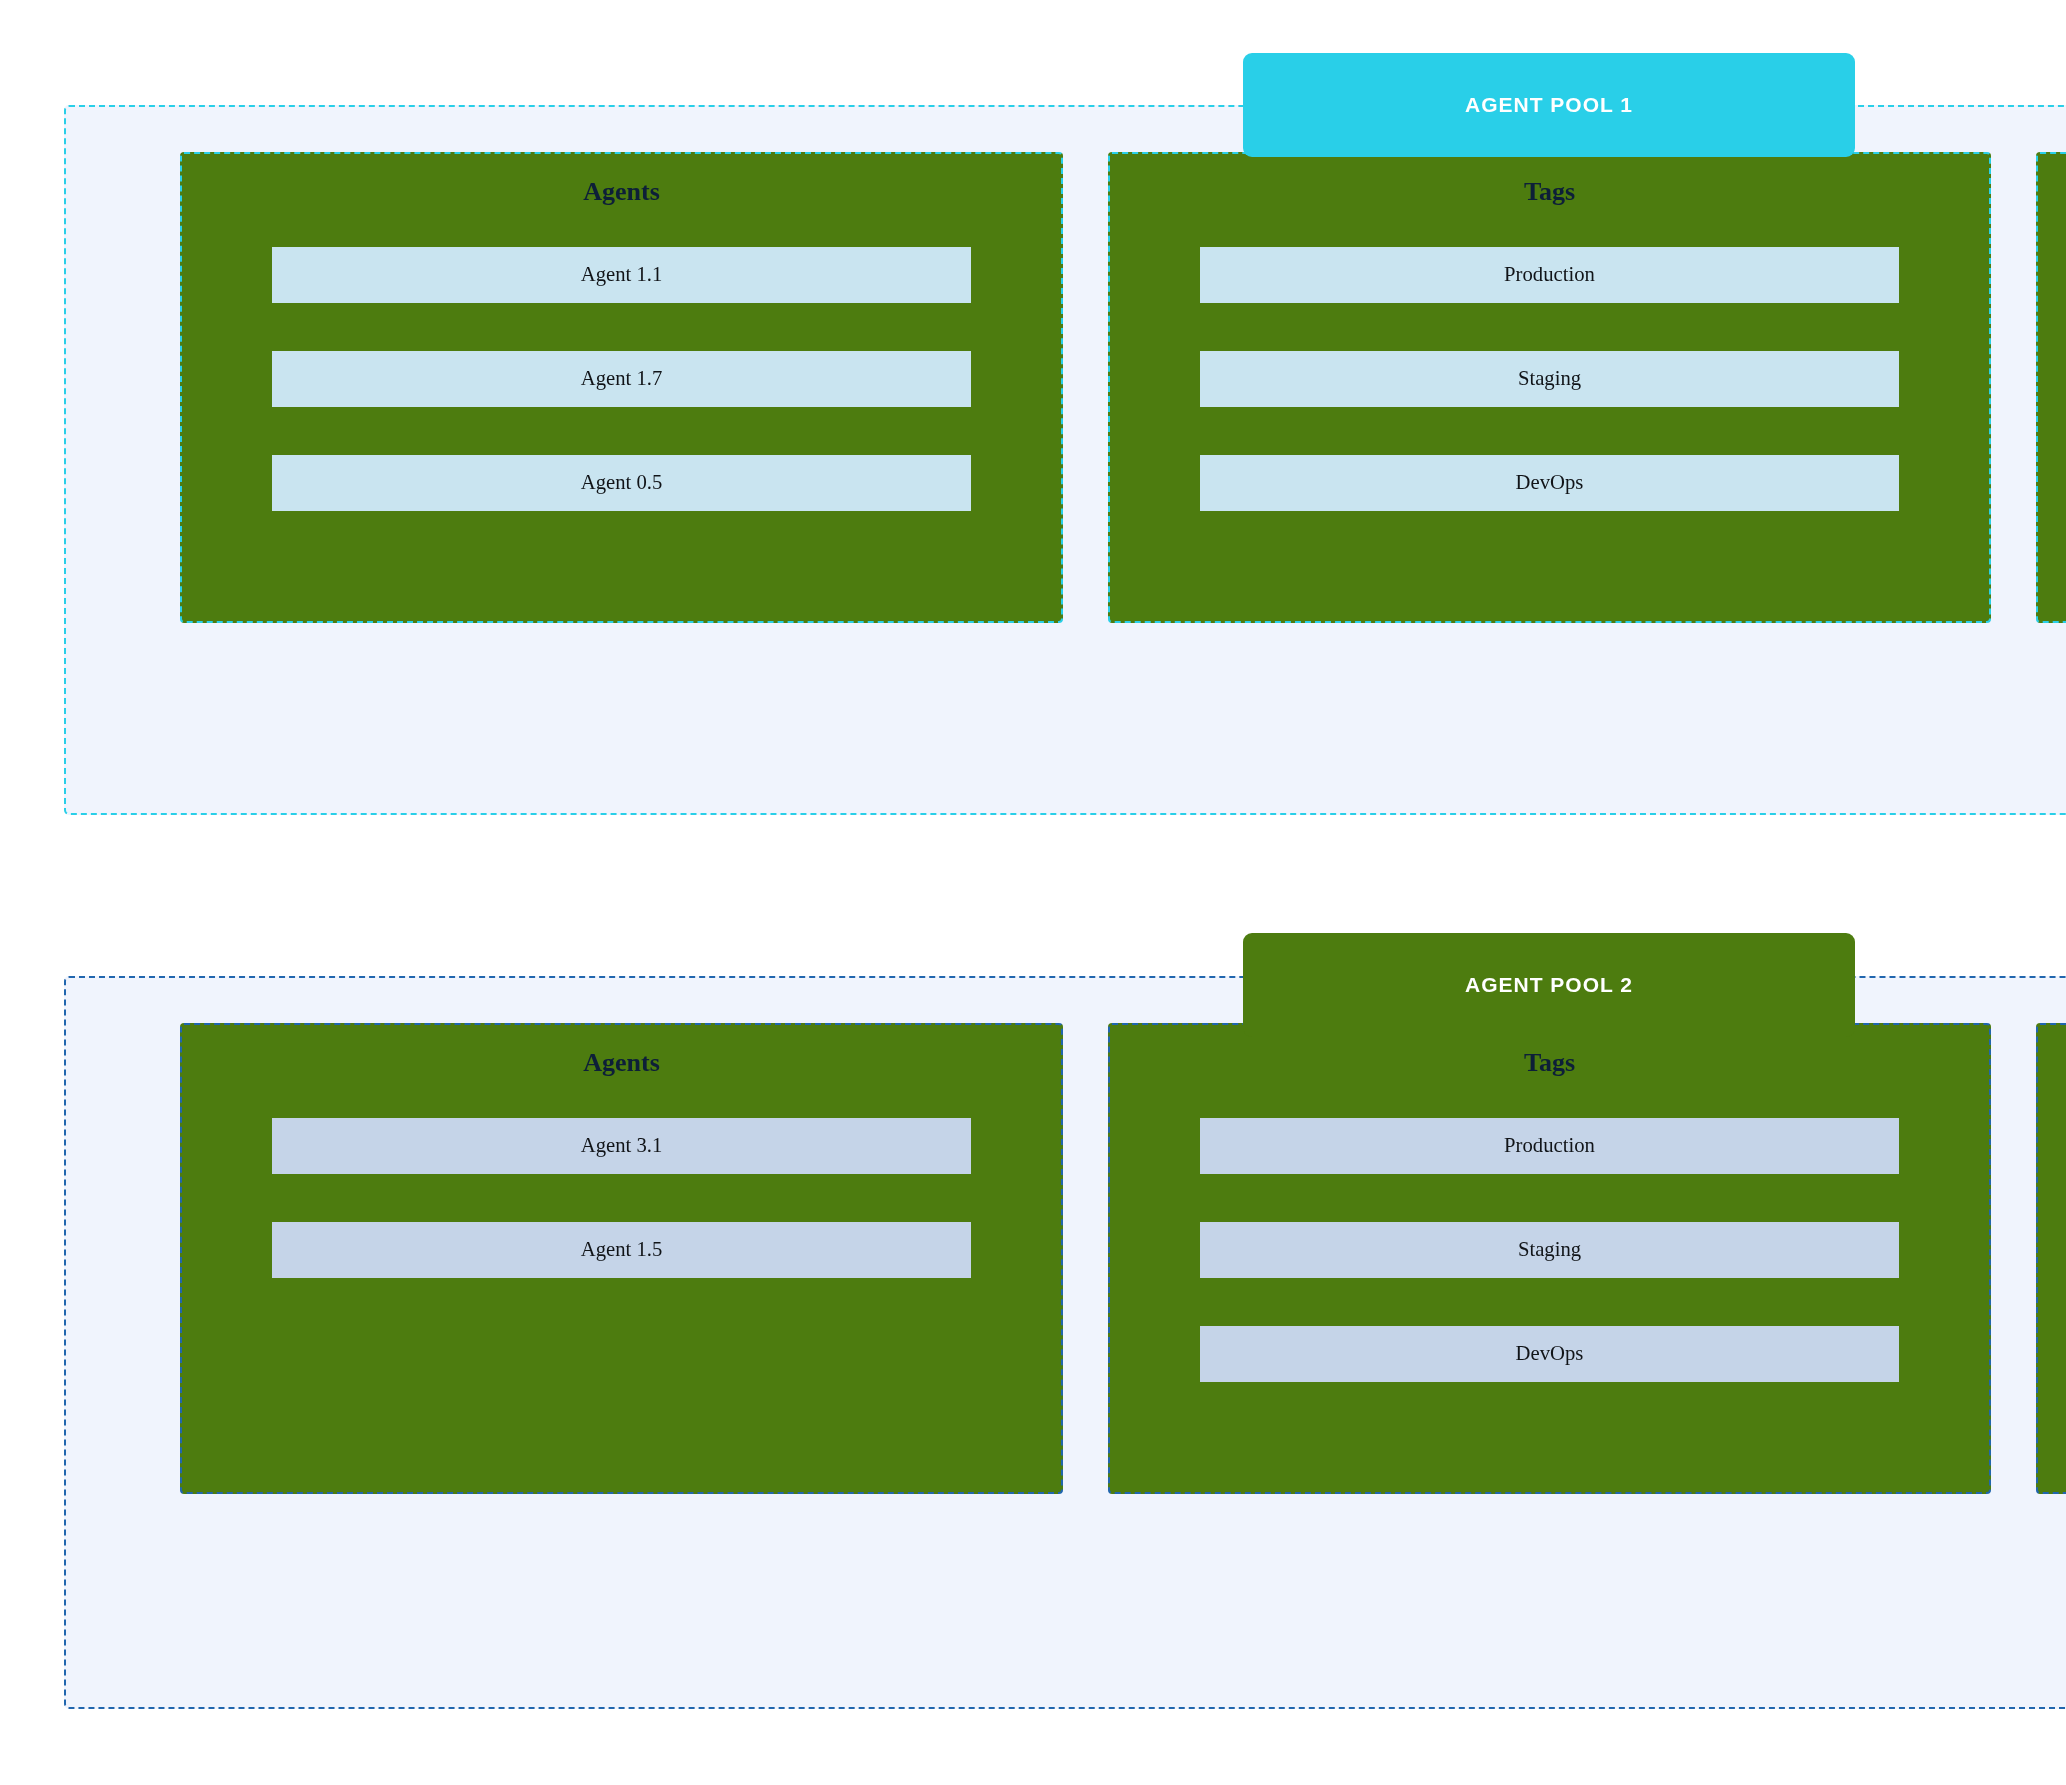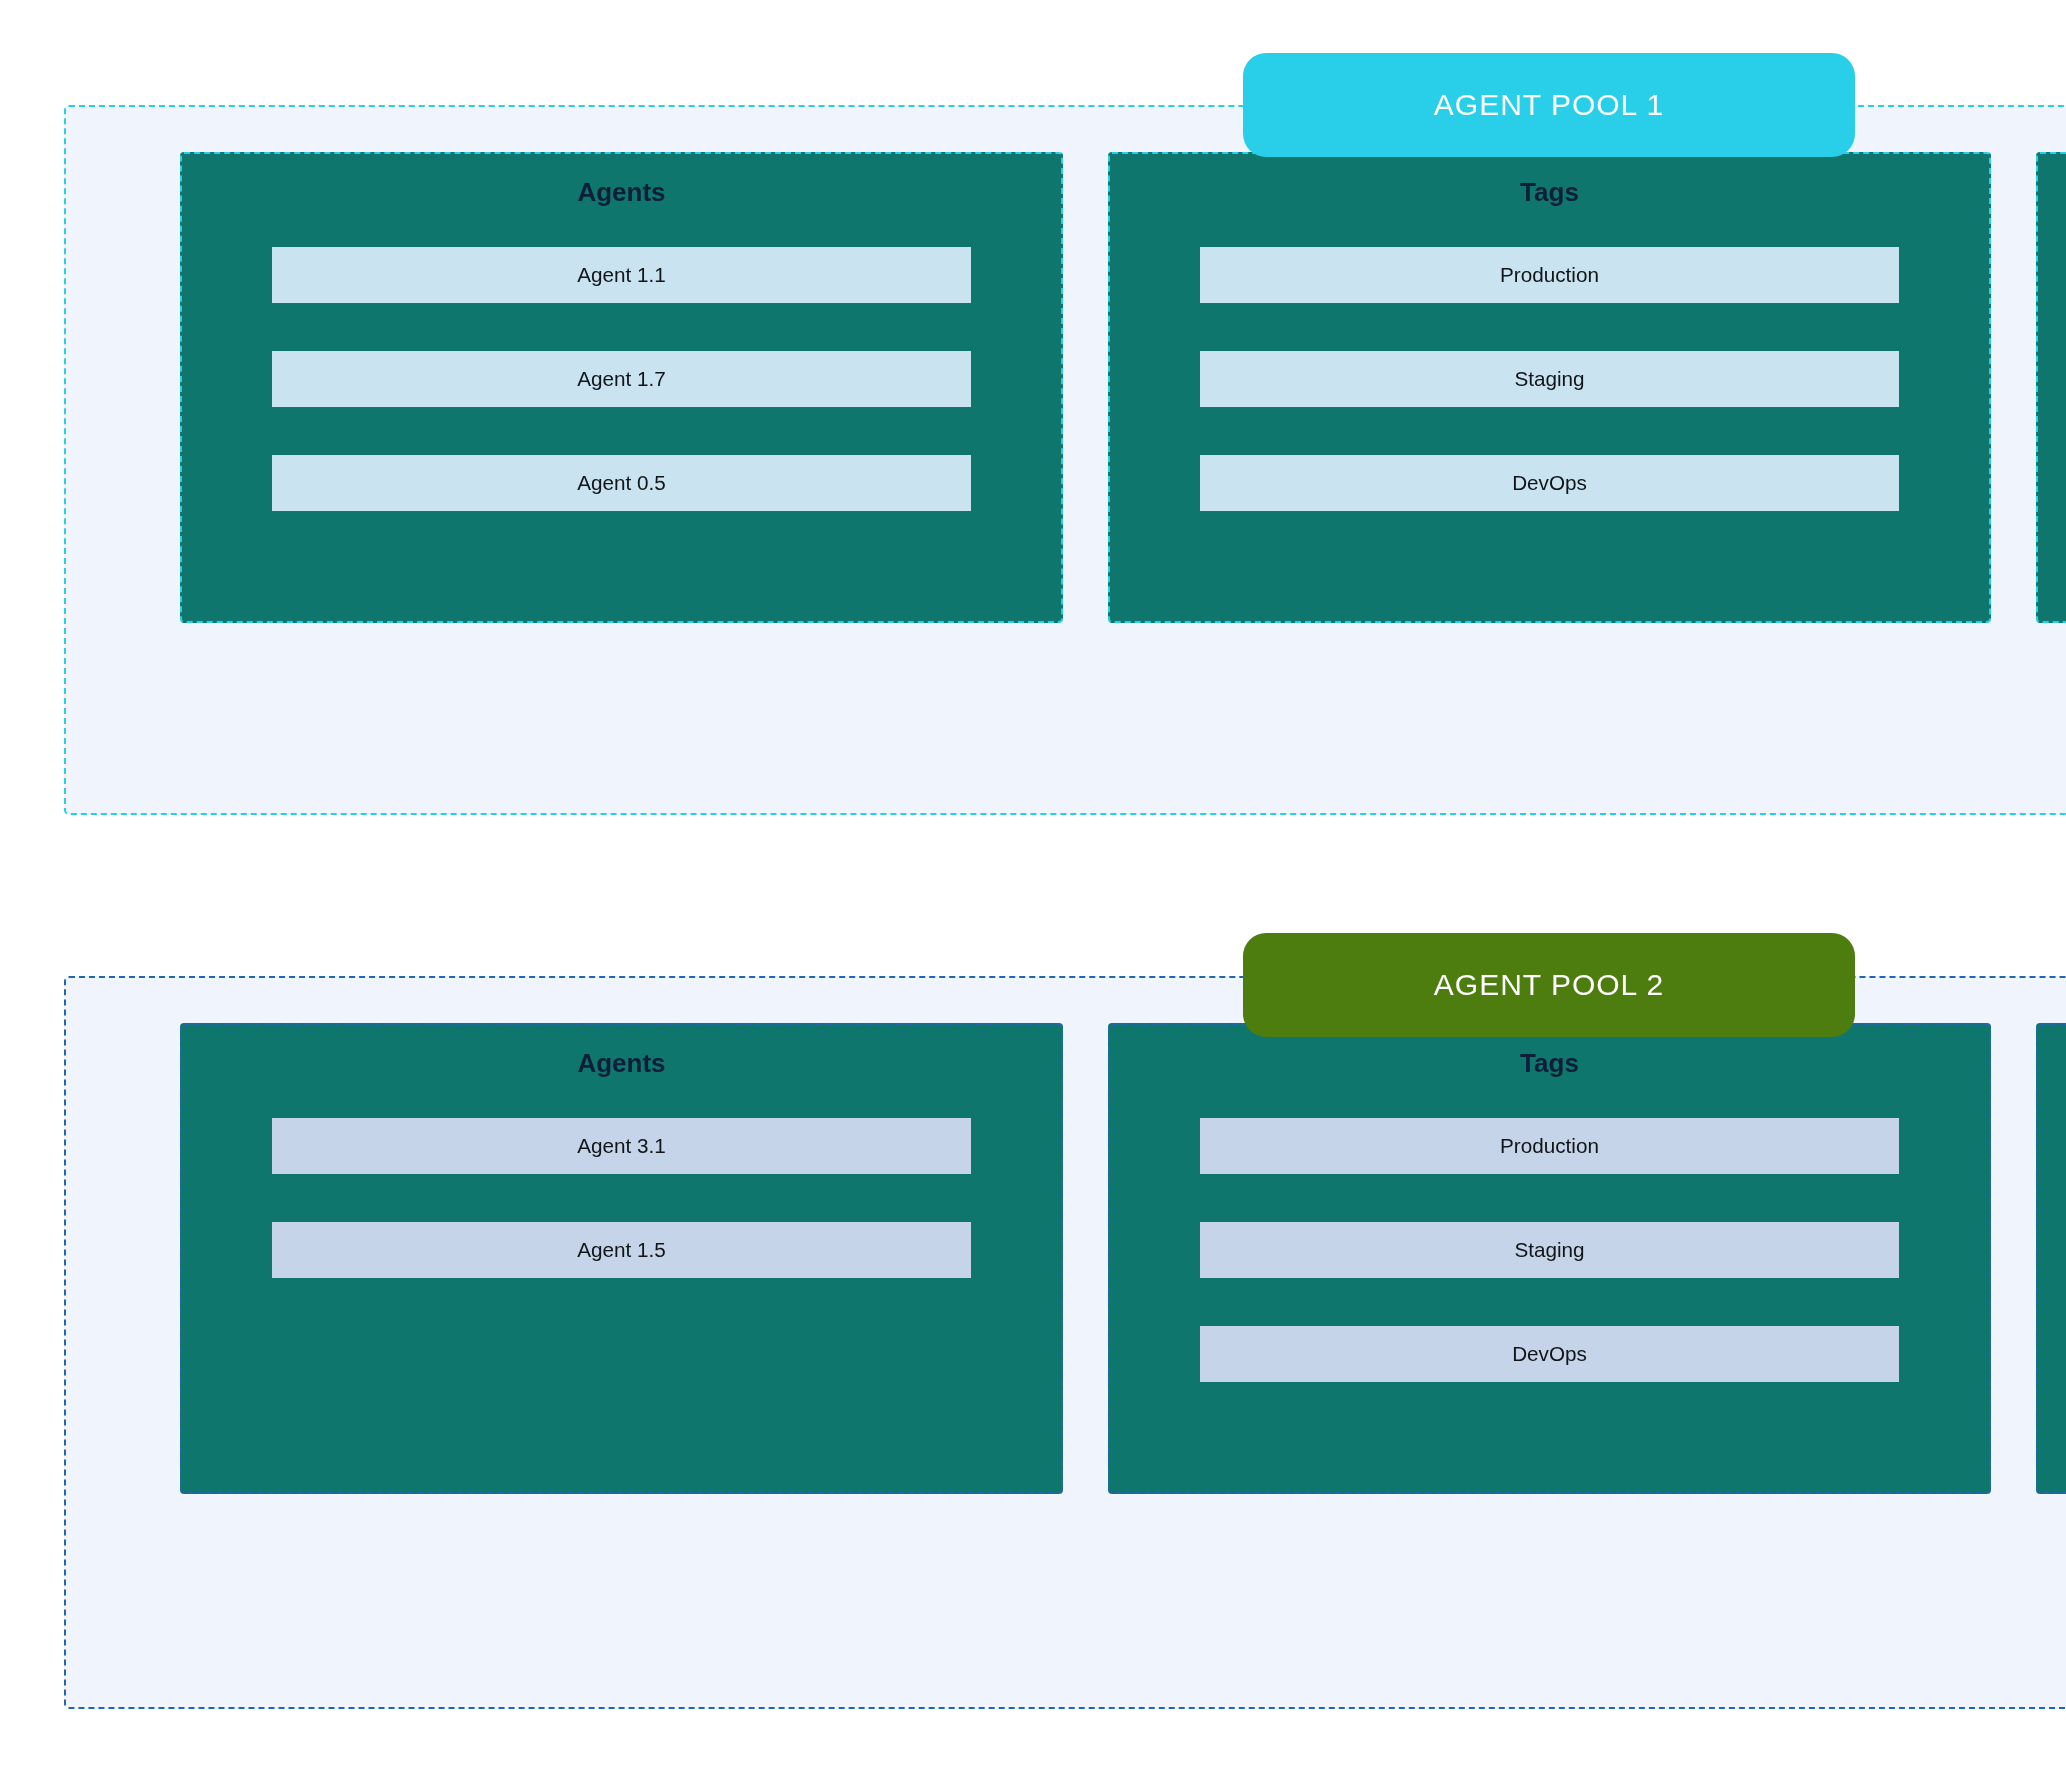--- a/index.html
+++ b/index.html
@@ -21,49 +21,50 @@
     box-sizing:border-box;
   }
   .pool.p1{top:105px;height:710px;border-color:#29cfe8;}
   .pool.p2{top:976px;height:733px;border-color:#2166ae;}
 
   
   .pool-badge{
     position:absolute;
     width:612px;height:104px;
     left:1243px;
-    border-radius:23px;
+    border-radius:9px;
     display:flex;align-items:center;justify-content:center;
     color:#ffffff;
-    font-size:30px;
-    font-weight:400;
+    font-size:21px;
+    font-weight:700;
     letter-spacing:1px;
     z-index:5;
     box-sizing:border-box;
   }
   .pool-badge.b1{top:53px;background:#29cfe8;}
   .pool-badge.b2{top:933px;background:#4d7c0f;}
 
   
   .panels-row{
     position:absolute;
     left:114px;          
     top:45px;
     display:flex;
     gap:45px;
   }
   .panel{
     width:883px;
     height:471px;
-    background:#0f766e;
+    background:#4d7c0f;
     border-style:dashed;
     border-width:2.1px;
     border-radius:4.1px;
     box-sizing:border-box;
     padding-top:24px;
+    font-family:Liberation Serif, serif;
   }
   .p1 .panel{border-color:#29cfe8;}
   .p2 .panel{border-color:#2166ae;}
 
   .panel-title{
     text-align:center;
     font-size:26px;
     font-weight:700;
     color:#0d1f38;
     margin:0 0 40px 0;

